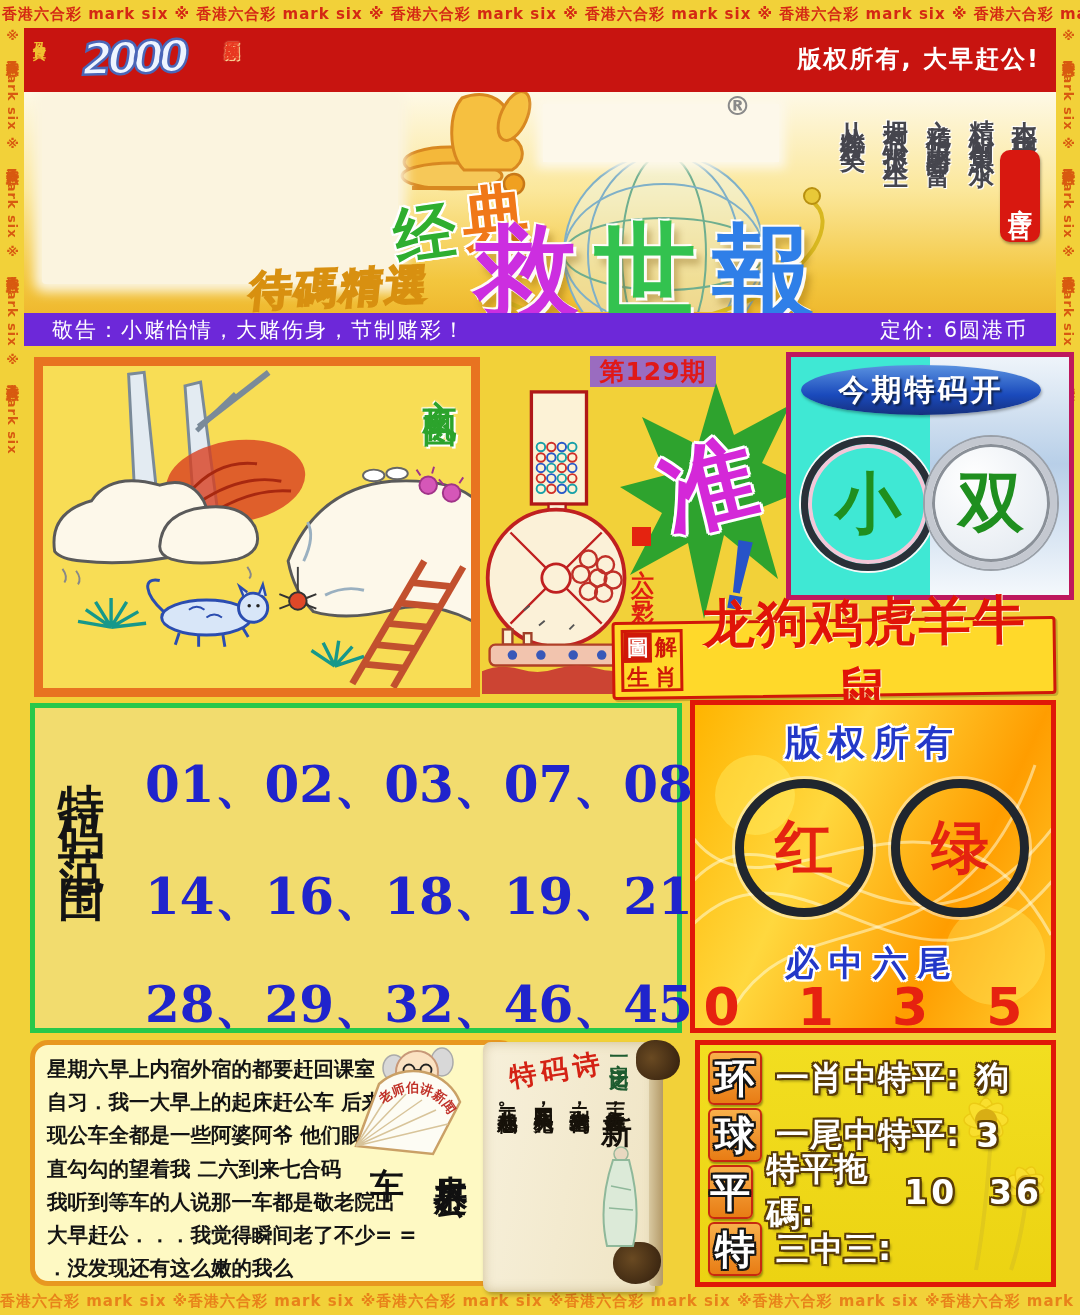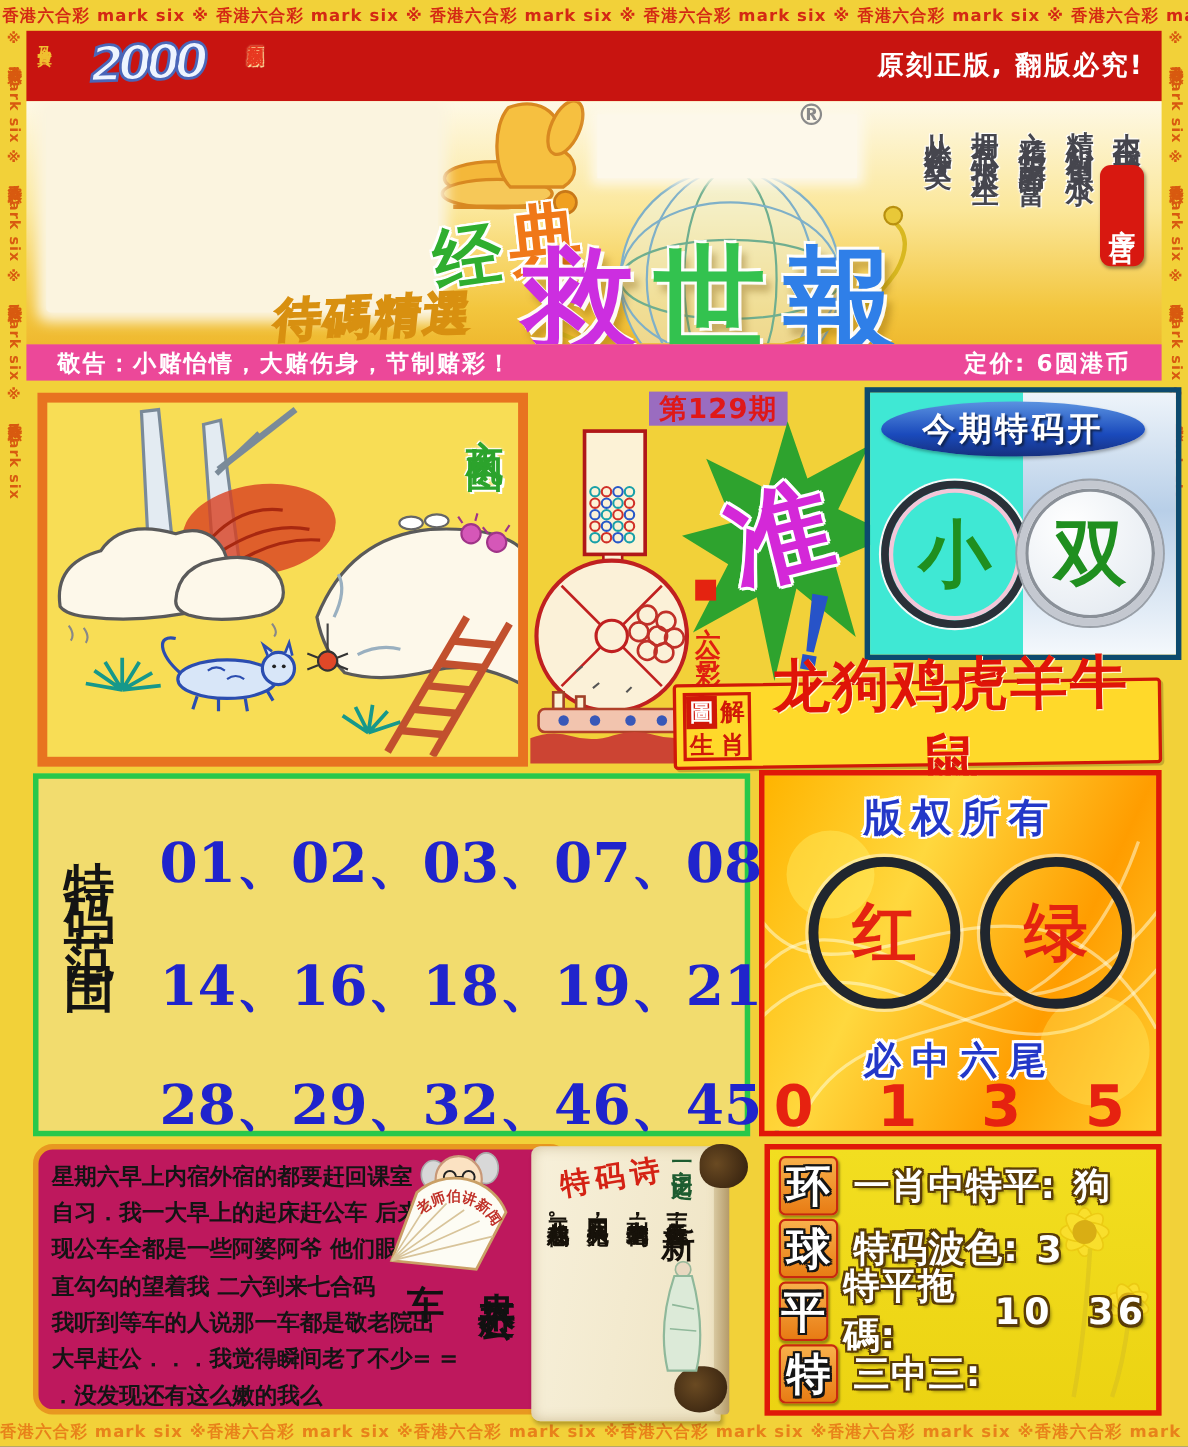--- a/index.html
+++ b/index.html
@@ -46,37 +46,37 @@
   .registered{left:700px;top:-2px;font-size:27px;color:#8a8a8a;font-weight:bold;}
   .preface{left:812px;top:8px;height:202px;display:flex;flex-direction:row-reverse;gap:10px;}
   .pcol{writing-mode:vertical-rl;text-orientation:upright;font-size:25px;font-weight:900;color:#46464e;
         letter-spacing:7px;text-shadow:0 0 3px #fff,1px 1px 0 #fff,-1px -1px 0 #fff;}
   .badge{left:976px;top:58px;width:40px;height:92px;background:#d81810;border-radius:10px;color:#fff;
         display:flex;align-items:center;justify-content:center;font-size:24px;font-weight:900;letter-spacing:6px;
         box-shadow:1px 2px 3px rgba(0,0,0,.35);}
   .badge span{writing-mode:vertical-rl;text-orientation:upright;}
 
   
-  .notice{left:24px;top:313px;width:1032px;height:33px;background:#ec4899;color:#fff;font-weight:700;font-size:21px;
+  .notice{left:24px;top:313px;width:1032px;height:33px;background:#6d28d9;color:#fff;font-weight:400;font-size:21px;
         display:flex;align-items:center;justify-content:space-between;padding:0 28px;box-sizing:border-box;letter-spacing:2px;}
 
   
   .mystery{left:34px;top:357px;width:446px;height:340px;background:#f8dd55;border:9px solid #e87320;box-sizing:border-box;}
   .mystery-label{right:8px;top:6px;position:absolute;font-size:34px;font-weight:900;color:#2ca32c;letter-spacing:8px;
         text-shadow:0 0 3px #fff,2px 2px 0 #fff,-1px -1px 0 #fff;}
 
   .issue{left:590px;top:356px;width:126px;height:31px;background:#9a6cc0;color:#e01818;font-weight:900;font-size:25px;
         display:flex;align-items:center;justify-content:center;letter-spacing:1px;}
   .accurate{left:662px;top:424px;font-size:94px;font-weight:900;color:#d428d8;transform:rotate(-14deg);}
   .bullet{left:632px;top:527px;width:19px;height:19px;background:#e42310;}
   .brand-v{left:628px;top:552px;font-size:23px;font-weight:900;color:#e02010;letter-spacing:16px;}
   .exclaim{left:692px;top:512px;font-size:96px;font-weight:900;color:#2753c8;transform:rotate(10deg);}
 
   
-  .special{left:786px;top:352px;width:288px;height:248px;border:5px solid #0c4a6e;box-sizing:border-box;display:flex;}
+  .special{left:786px;top:352px;width:288px;height:248px;border:5px solid #be185d;box-sizing:border-box;display:flex;}
   .sp-left{flex:1;background:#3fe8d4;}
   .sp-right{flex:1;background:linear-gradient(#eef4fa,#b8cfe8 45%,#f4f8fc);}
   .sp-ellipse{left:10px;top:8px;width:240px;height:50px;border-radius:50%;color:#fff;font-size:30px;font-weight:900;
         background:linear-gradient(#5a92e0,#1a4abc 60%,#16307e);display:flex;align-items:center;justify-content:center;
         letter-spacing:3px;text-shadow:2px 2px 2px #10234e;box-shadow:1px 2px 3px rgba(0,0,0,.3);}
   .circle-small{left:10px;top:80px;width:120px;height:120px;border-radius:50%;border:7px solid #2a3038;
         box-shadow:inset 0 0 0 4px #f3c6d8,0 0 0 2px #f8f8f8;display:flex;align-items:center;justify-content:center;
         font-size:66px;font-weight:900;color:#1f8f1f;}
   .circle-double{left:134px;top:80px;width:118px;height:118px;border-radius:50%;border:7px solid #c4c8d0;
         background:radial-gradient(circle at 35% 30%,#ffffff,#dfe6ee);box-shadow:inset 0 0 0 3px #8a9098,0 0 0 2px #9aa0a8;
@@ -102,21 +102,21 @@
         background:linear-gradient(115deg,#ffb400,#ffd83e 35%,#ff9d00 70%,#ffcf30);}
   .wave-title{top:14px;width:100%;text-align:center;position:absolute;font-size:36px;font-weight:900;color:#2338c8;letter-spacing:8px;}
   .wave-circle{top:74px;width:120px;height:120px;border-radius:50%;border:9px solid #20262e;position:absolute;
         display:flex;align-items:center;justify-content:center;font-size:58px;font-weight:900;color:#e42310;
         box-shadow:0 0 0 3px rgba(255,255,255,.45);}
   .wc-red{left:40px;} .wc-green{left:196px;}
   .tails-title{top:236px;width:100%;text-align:center;position:absolute;font-size:34px;font-weight:900;color:#2338c8;letter-spacing:10px;}
   .tails{top:272px;width:100%;text-align:center;position:absolute;font-size:52px;font-weight:900;color:#e62210;letter-spacing:20px;}
 
   
-  .story{left:30px;top:1040px;width:488px;height:246px;background:#be185d;border:5px solid #e89820;border-radius:18px;
+  .story{left:30px;top:1040px;width:488px;height:246px;background:#fef9c3;border:5px solid #e89820;border-radius:18px;
         padding:8px 12px;box-sizing:border-box;}
   .sline{font-size:20.5px;font-weight:900;color:#141414;line-height:33.2px;white-space:nowrap;}
   .cap-char{left:370px;top:1164px;font-size:34px;font-weight:900;color:#111;}
   .cap-v{left:428px;top:1148px;font-size:34px;font-weight:900;color:#111;letter-spacing:3px;height:140px;}
 
   
   .scroll{left:481px;top:1040px;width:215px;height:260px;}
   .parchment{left:2px;top:2px;width:172px;height:250px;position:absolute;border-radius:8px 2px 2px 8px;
         background:linear-gradient(100deg,#f7f0da,#efe4c4);
         box-shadow:inset 0 0 12px rgba(150,120,60,.4),2px 3px 4px rgba(0,0,0,.25);}
@@ -151,21 +151,21 @@
 
   <div class="abs strip-top">香港六合彩 mark six ※ 香港六合彩 mark six ※ 香港六合彩 mark six ※ 香港六合彩 mark six ※ 香港六合彩 mark six ※ 香港六合彩 mark six</div>
   <div class="abs strip-bottom">香港六合彩 mark six ※香港六合彩 mark six ※香港六合彩 mark six ※香港六合彩 mark six ※香港六合彩 mark six ※香港六合彩 mark six ※</div>
   <div class="abs strip-left vtext">※ 香港六合彩 mark six ※ 香港六合彩 mark six ※ 香港六合彩 mark six ※ 香港六合彩 mark six</div>
   <div class="abs strip-right vtext">※ 香港六合彩 mark six ※ 香港六合彩 mark six ※ 香港六合彩 mark six ※ 香港六合彩 mark six</div>
 
   <div class="abs hdr">
     <div class="abs hdr-left-v vtext">马会传真</div>
     <div class="abs logo2000">2000</div>
     <div class="abs hdr-right-v vtext">原刻正版</div>
-    <div class="copyright">原刻正版, 翻版必究!</div>
+    <div class="copyright">版权所有, 大早赶公!</div>
   </div>
 
   <div class="abs banner">
 
     <svg class="abs" style="left:468px;top:38px;" width="344" height="182" viewBox="0 0 344 182">
       <circle cx="172" cy="124" r="100" fill="#eef6ec" fill-opacity="0.5" stroke="#7fb0c8" stroke-width="2"></circle>
       <ellipse cx="172" cy="124" rx="42" ry="100" fill="none" stroke="#6fae8f" stroke-width="2"></ellipse>
       <ellipse cx="172" cy="124" rx="76" ry="100" fill="none" stroke="#7fb0c8" stroke-width="2"></ellipse>
       <ellipse cx="172" cy="124" rx="100" ry="36" fill="none" stroke="#6fae8f" stroke-width="2"></ellipse>
       <ellipse cx="172" cy="124" rx="100" ry="70" fill="none" stroke="#7fb0c8" stroke-width="2"></ellipse>
@@ -444,21 +444,21 @@
         <path d="M100,70 Q95,150 85,205 M135,135 Q130,175 120,205" stroke="#d8c020" stroke-width="4" fill="none"></path>
       </g>
     </svg>
     <div class="trow">
       <div class="tile ok">环</div>
       <div class="tlabel ob">一肖中特平:</div>
       <div class="tvalue ob">狗</div>
     </div>
     <div class="trow">
       <div class="tile ok">球</div>
-      <div class="tlabel ob">特码波色:</div>
+      <div class="tlabel ob">一尾中特平:</div>
       <div class="tvalue ob">3</div>
     </div>
     <div class="trow">
       <div class="tile ok">平</div>
       <div class="tlabel ob">特平拖碼:</div>
       <div class="tvalue ob">10  36</div>
     </div>
     <div class="trow">
       <div class="tile ok">特</div>
       <div class="tlabel ob">三中三:</div>

